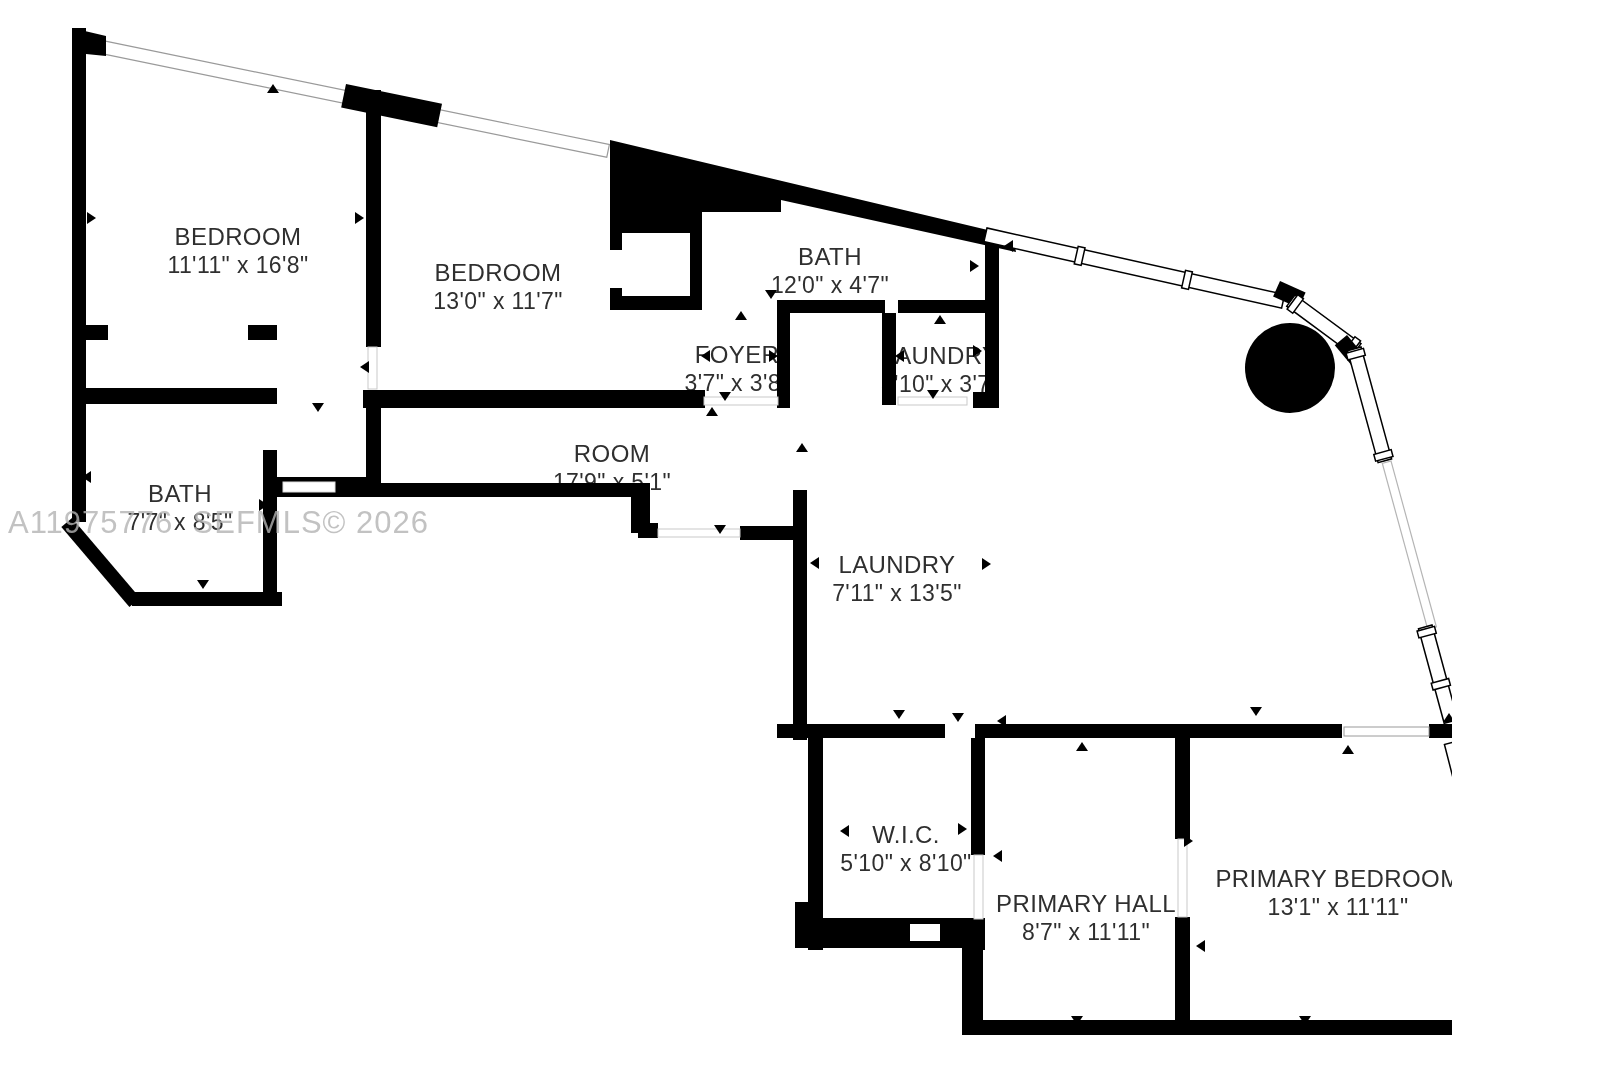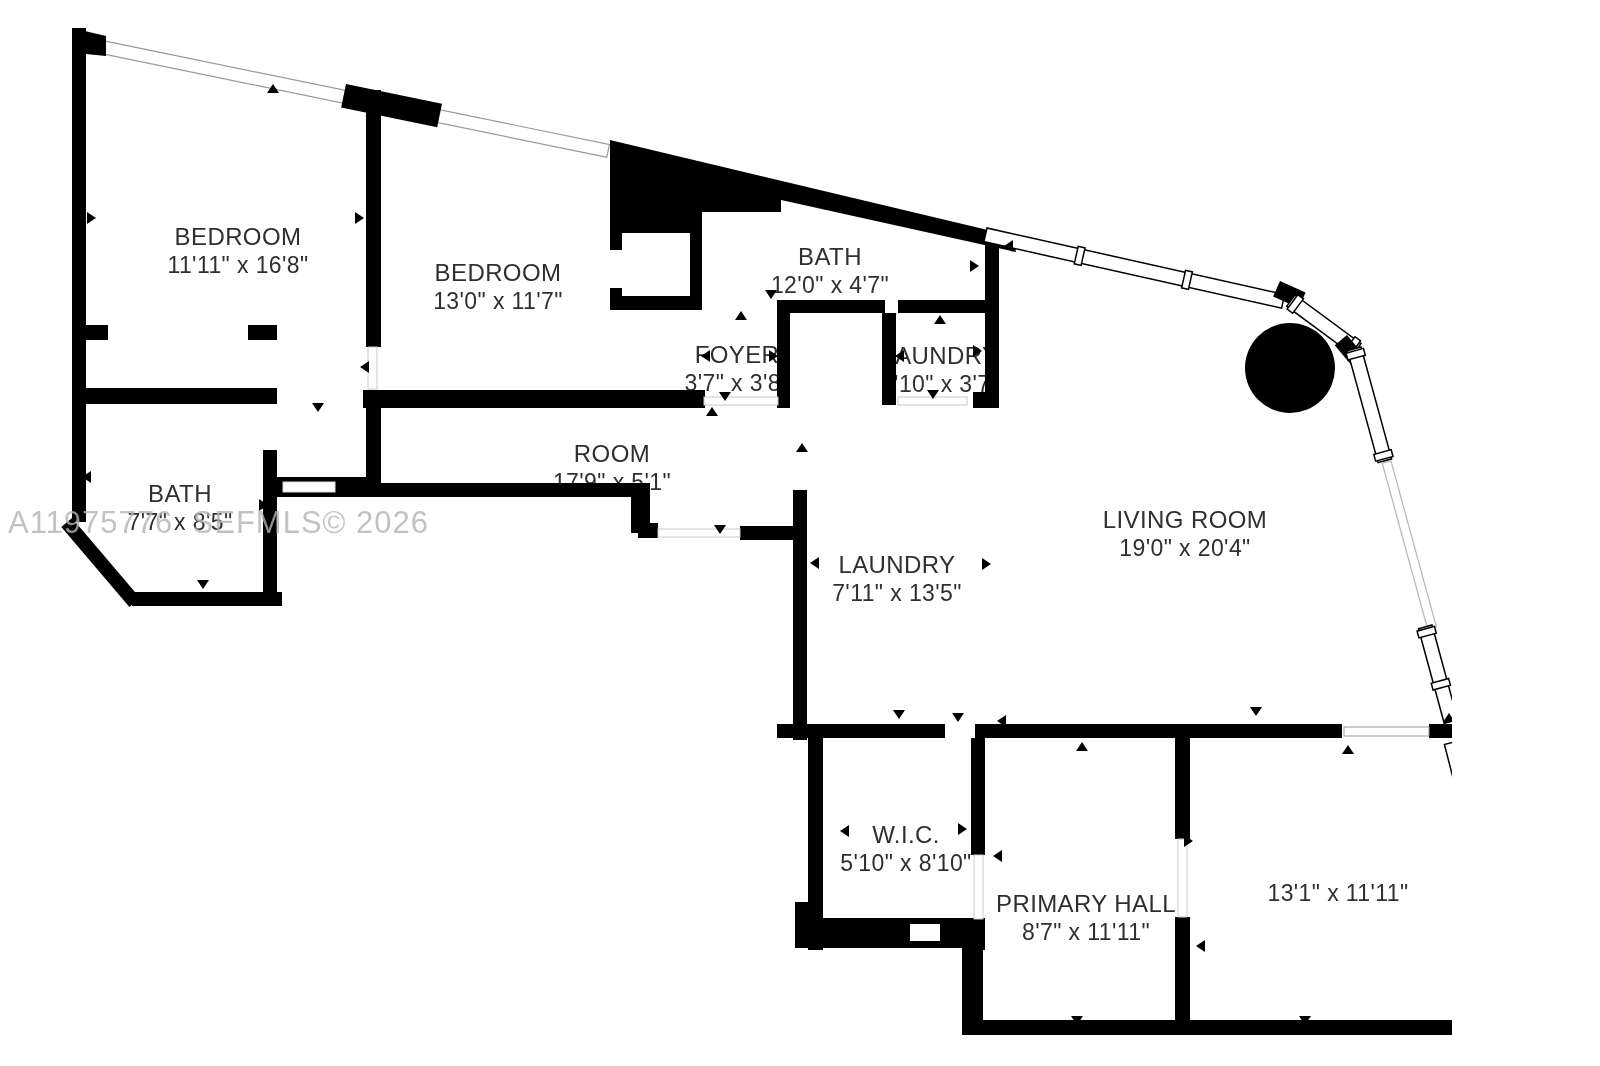--- a/index.html
+++ b/index.html
@@ -49,33 +49,30 @@
     <div class="dims">7'7" x 8'5"</div>
   </div>
   <div class="room-label" style="left:612px;top:468px">
     <div>ROOM</div>
     <div class="dims">17'9" x 5'1"</div>
   </div>
   <div class="room-label" style="left:897px;top:579px">
     <div>LAUNDRY</div>
     <div class="dims">7'11" x 13'5"</div>
   </div>
-  <div class="room-label" style="left:1185px;top:534px">
-    <div>LIVING ROOM</div>
-    <div class="dims">19'0" x 20'4"</div>
-  </div>
   <div class="room-label" style="left:906px;top:849px">
     <div>W.I.C.</div>
     <div class="dims">5'10" x 8'10"</div>
   </div>
   <div class="room-label" style="left:1086px;top:918px">
     <div>PRIMARY HALL</div>
     <div class="dims">8'7" x 11'11"</div>
   </div>
   <div class="room-label" style="left:1338px;top:893px">
+    <div>PRIMARY BEDROOM</div>
     <div class="dims">13'1" x 11'11"</div>
   </div>
 
   <svg id="plan-svg" width="1600" height="1066" viewBox="0 0 1600 1066">
 
     <g>
       <rect x="100" y="40" width="520" height="13" fill="#ffffff" stroke="#9a9a9a" stroke-width="1.2" transform="rotate(11.6,100,40)"></rect>
     </g>
 
     <g fill="#000000">

